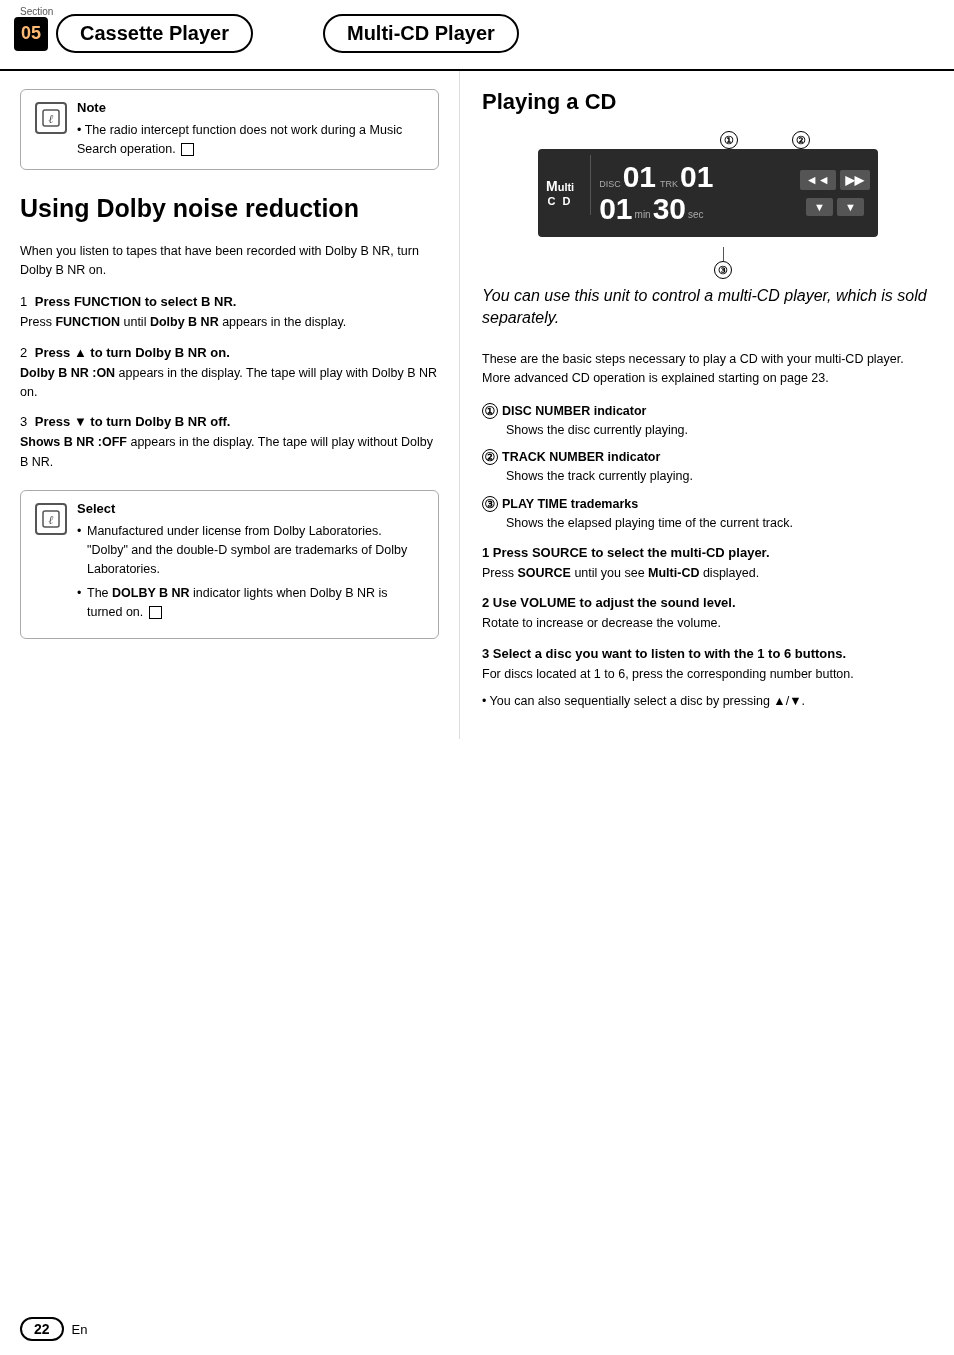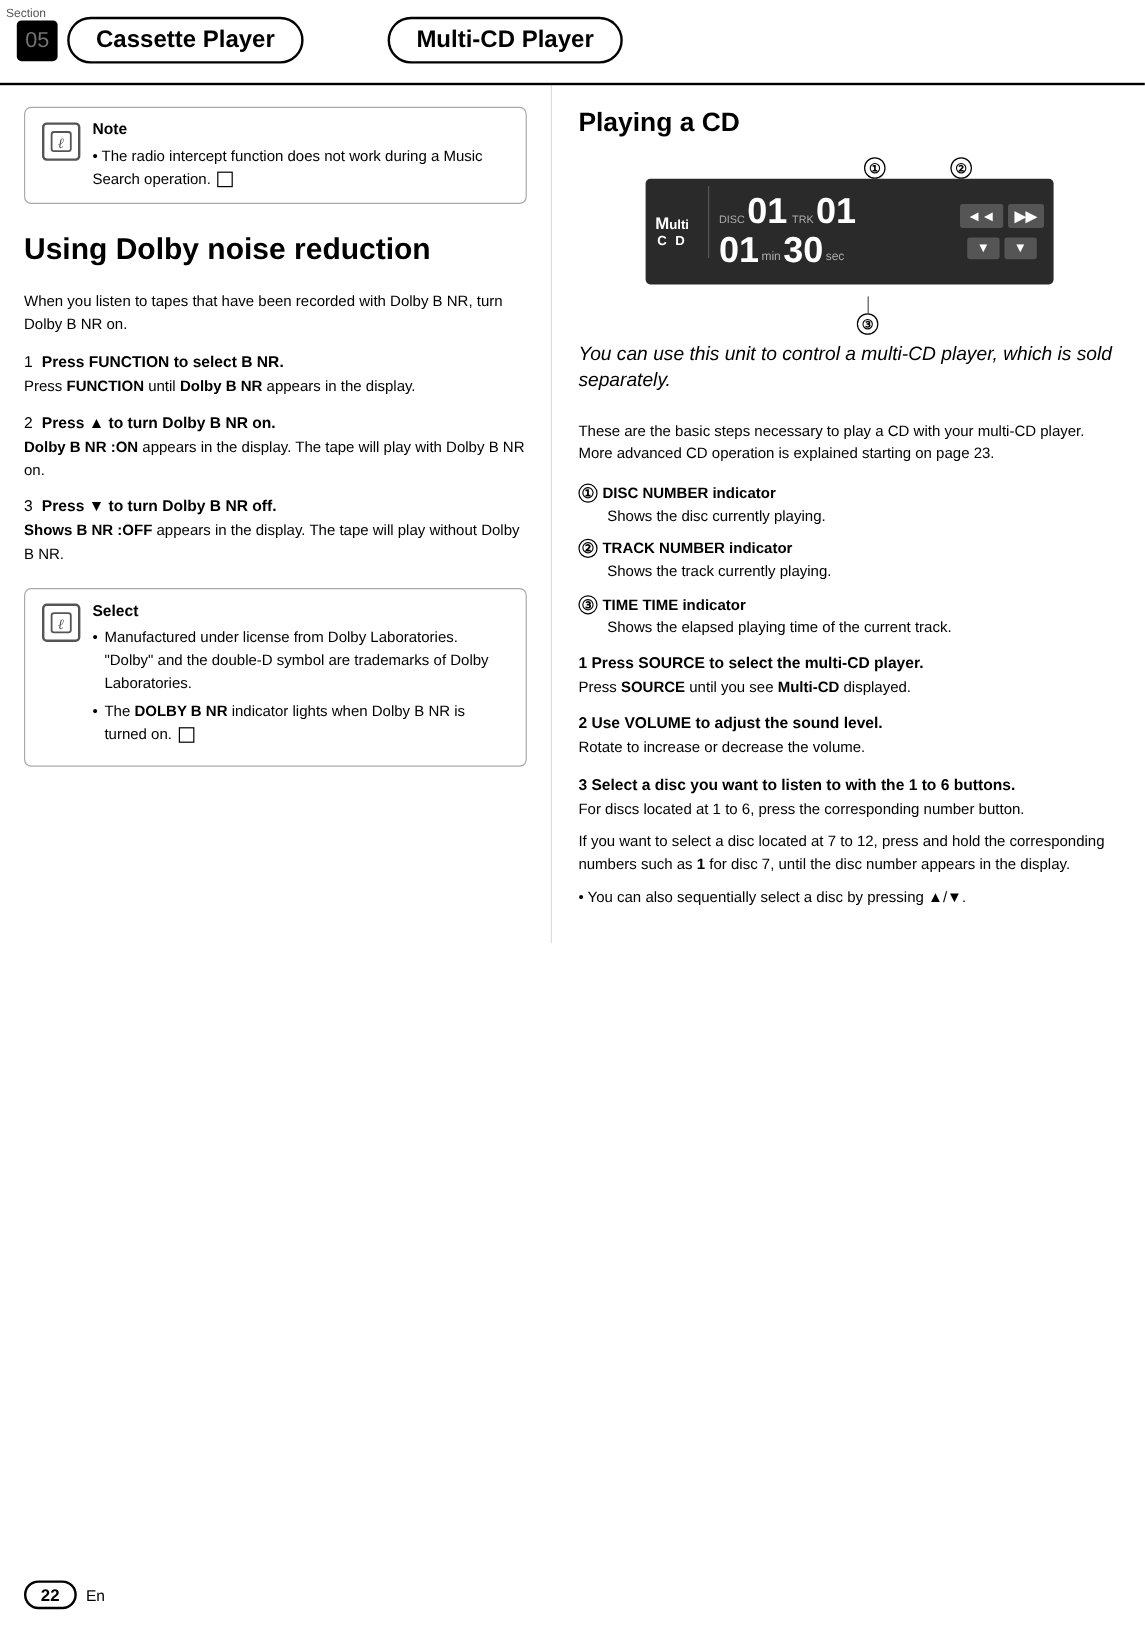--- a/index.html
+++ b/index.html
@@ -23,33 +23,33 @@
       display: flex;
       align-items: stretch;
       border-bottom: 1px solid #ccc;
       padding: 6px 0 0 0;
     }
     .section-label {
       font-size: 10px;
       color: #555;
       position: absolute;
       top: 6px;
-      left: 5px;
+      left: 20px;
     }
     .header-left {
       display: flex;
       align-items: center;
       padding: 8px 20px 8px 14px;
       margin-top: 14px;
     }
     .section-number {
       background: #000;
-      color: #737373;
+      color: #fdba74;
       font-size: 18px;
-      font-weight: normal;
+      font-weight: bold;
       width: 34px;
       height: 34px;
       display: flex;
       align-items: center;
       justify-content: center;
       border-radius: 4px;
       margin-right: 8px;
       flex-shrink: 0;
     }
     .header-tab {
@@ -491,21 +491,21 @@
           <div class="indicator-heading">
             <span class="callout-num" style="font-size:12px; width:16px; height:16px;">②</span>
             <strong>TRACK NUMBER indicator</strong>
           </div>
           <div class="indicator-body">Shows the track currently playing.</div>
         </div>
 
         <div class="indicator-item">
           <div class="indicator-heading">
             <span class="callout-num" style="font-size:12px; width:16px; height:16px;">③</span>
-            <strong>TIME TIME indicator</strong>
+            <strong>PLAY TIME trademarks</strong>
           </div>
           <div class="indicator-body">Shows the elapsed playing time of the current track.</div>
         </div>
       </div>
 
       <div class="right-step-heading">
         <span>1 </span>
         Press <strong>SOURCE</strong> to select the multi-CD player.
       </div>
       <div class="right-step-body">
@@ -519,23 +519,20 @@
       <div class="right-step-body">
         Rotate to increase or decrease the volume.
       </div>
 
       <div class="right-step-heading">
         <span>3 </span>
         Select a disc you want to listen to with the 1 to 6 buttons.
       </div>
       <div class="right-step-body">
         For discs located at 1 to 6, press the corresponding number button.
-      </div>
-      <div class="right-step-body">
-        If you want to select a disc located at 7 to 12, press and hold the corresponding numbers such as <strong>1</strong> for disc 7, until the disc number appears in the display.
       </div>
       <div class="right-step-body">
         • You can also sequentially select a disc by pressing ▲/▼.
       </div>
     </div>
   </div>
 
   <div class="footer">
     <div class="page-num">22</div>
     <div class="lang-label">En</div>

